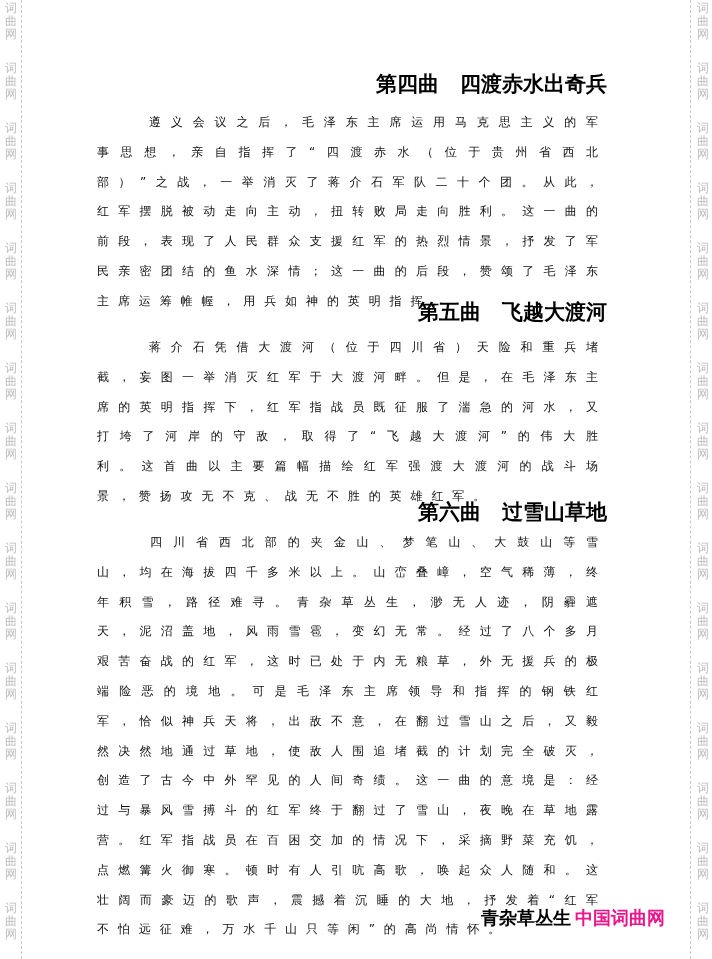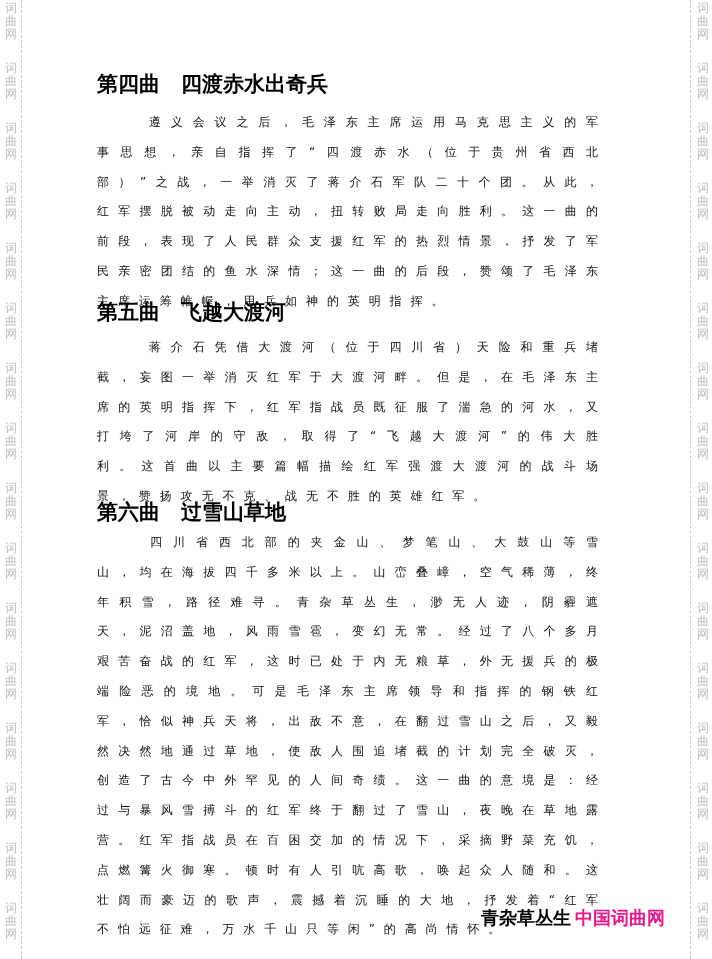--- a/index.html
+++ b/index.html
@@ -19,21 +19,21 @@
     .wm-group {
       position: absolute; left: 0; width: 18px;
       display: flex; flex-direction: column; align-items: center;
       color: #bdbdbd; font-size: 12px; line-height: 13px;
       font-family: "DejaVu Sans", sans-serif;
     }
     .wm-group span { display: block; height: 13px; }
 
     .content { position: absolute; left: 97px; top: 0; width: 510px; }
     .heading {
-      position: absolute; left: 0; width: 510px; text-align: left;
+      position: absolute; left: 0; width: 510px; text-align: right;
       font-weight: bold; font-size: 21px; line-height: 26px;
       white-space: pre; color: #000;
     }
     .para {
       position: absolute; left: 0; width: 510px;
       font-size: 12px; line-height: 29.8px;
       letter-spacing: 8.9px; text-align: justify;
       color: #111; word-break: break-all;
     }
     .para .indent { display: inline-block; width: 51px; }

